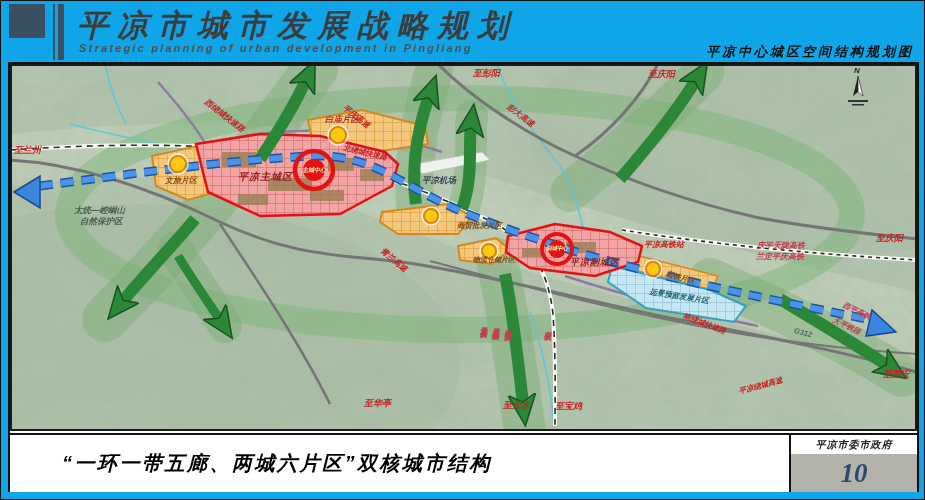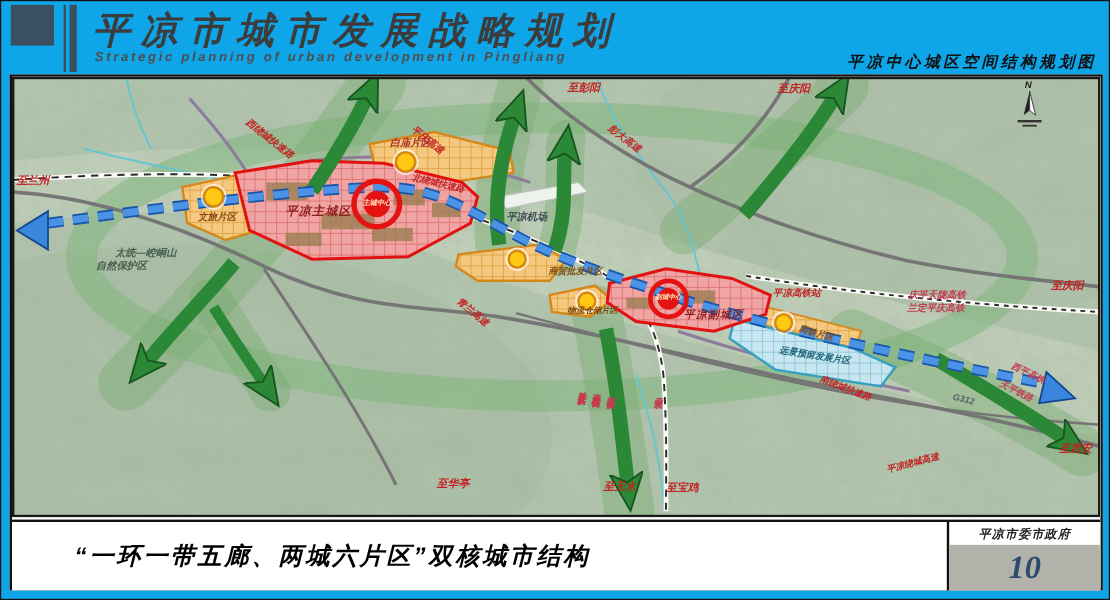--- a/index.html
+++ b/index.html
@@ -210,21 +210,21 @@
       <div class="ml red" style="left:198px;top:34px;font-size:8px;transform:rotate(38deg);">西绕城快速路</div>
       <div class="ml red" style="left:336px;top:40px;font-size:8px;transform:rotate(38deg);">平庆高速</div>
       <div class="ml red" style="left:500px;top:39px;font-size:8px;transform:rotate(37deg);">彭大高速</div>
       <div class="ml red" style="left:463px;top:5px;font-size:9px;">至彭阳</div>
       <div class="ml red" style="left:638px;top:6px;font-size:9px;">至庆阳</div>
       <div class="ml" style="left:315px;top:51px;font-size:8.5px;color:#a83232;">白庙片区</div>
       <div class="ml red" style="left:334px;top:80px;font-size:7.5px;transform:rotate(13deg);">北绕城快速路</div>
       <div class="ml" style="left:228px;top:108px;font-size:10px;color:#8f1d1d;letter-spacing:1px;">平凉主城区</div>
       <div class="ml" style="left:291px;top:103px;width:26px;font-size:6px;color:#ffe6b8;text-align:center;">主城中心</div>
       <div class="ml" style="left:155px;top:113px;font-size:8px;color:#8a4a12;">文旅片区</div>
-      <div class="ml" style="left:64px;top:142px;font-size:8.5px;color:#47604f;margin-left:22px;">太统—崆峒山</div>
+      <div class="ml" style="left:64px;top:142px;font-size:8.5px;color:#47604f;">太统—崆峒山</div>
       <div class="ml" style="left:70px;top:153px;font-size:8.5px;color:#47604f;">自然保护区</div>
       <div class="ml" style="left:412px;top:112px;font-size:8.5px;color:#3c4a58;">平凉机场</div>
       <div class="ml red" style="left:374px;top:183px;font-size:8px;transform:rotate(40deg);">青兰高速</div>
       <div class="ml" style="left:402px;top:158px;font-size:7.5px;color:#7c4a10;padding-left:45px;">商贸批发片区</div>
       <div class="ml" style="left:463px;top:192px;font-size:7px;color:#7c4a10;">物流仓储片区</div>
       <div class="ml" style="left:560px;top:194px;font-size:9px;color:#8f1d1d;letter-spacing:1px;">平凉副城区</div>
       <div class="ml" style="left:532px;top:182px;width:30px;font-size:5.5px;color:#ffe6b8;text-align:center;">副城中心</div>
       <div class="ml red" style="left:634px;top:177px;font-size:8px;">平凉高铁站</div>
       <div class="ml rail" style="left:747px;top:178px;font-size:8px;">庆平天陇高铁</div>
       <div class="ml rail" style="left:746px;top:189px;font-size:8px;">兰定平庆高铁</div>

